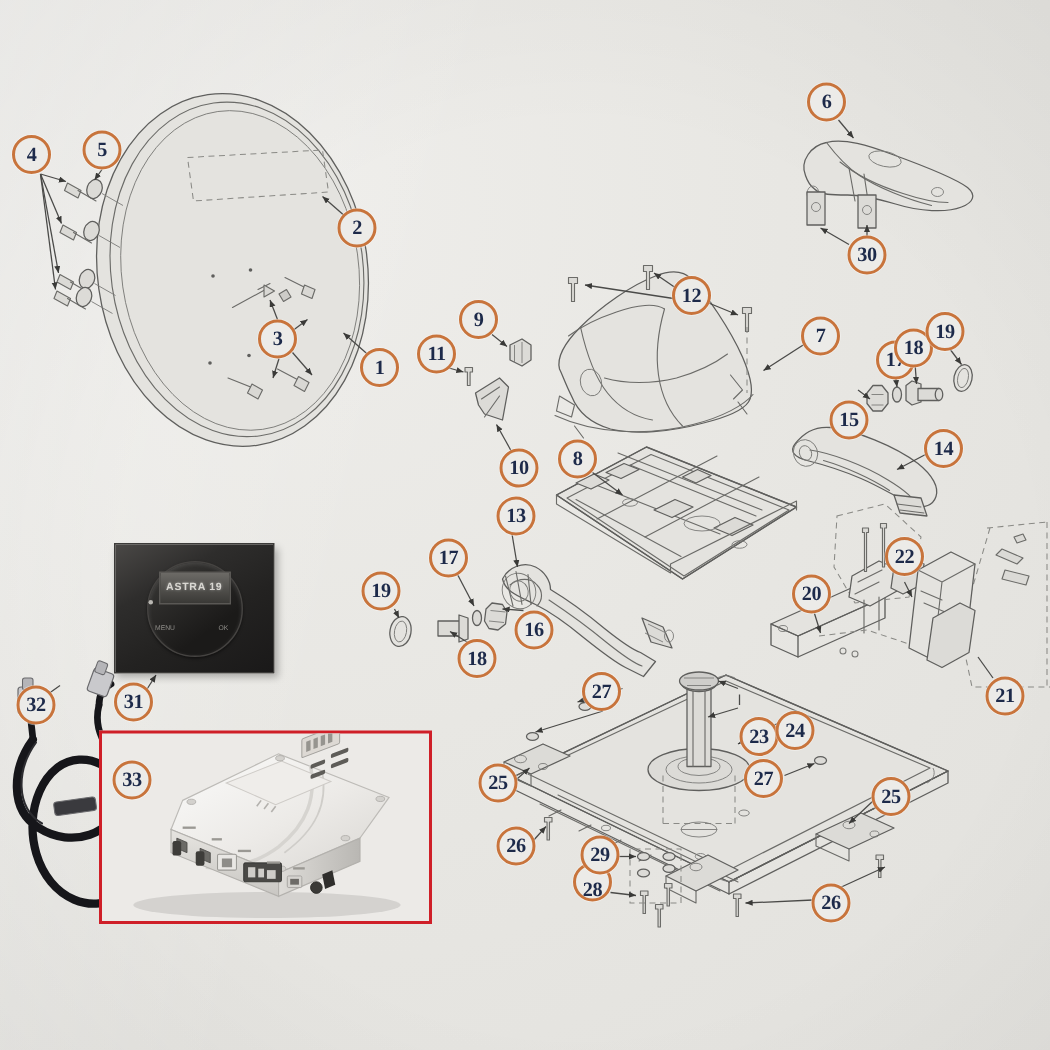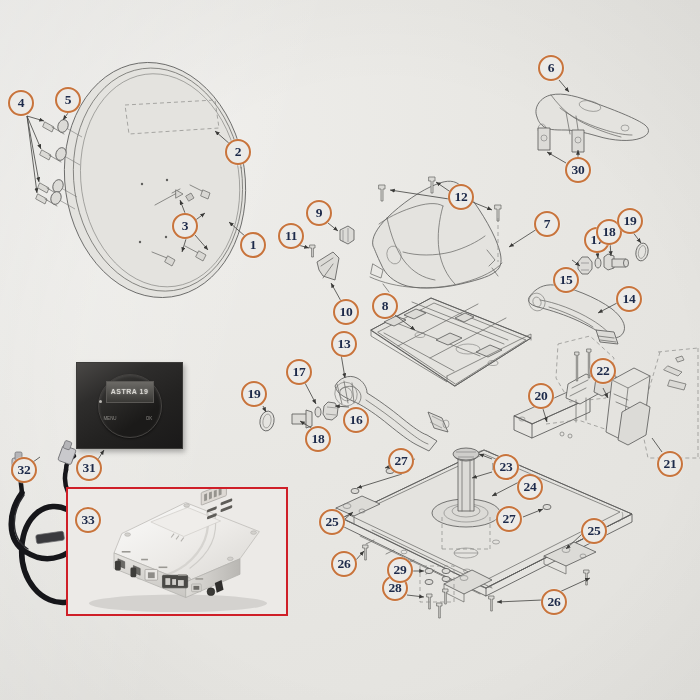--- a/index.html
+++ b/index.html
@@ -617,21 +617,21 @@
       </div>
       <div class="callout" style="left: 541px; top: 396px;">
         <span>20</span>
       </div>
       <div class="callout" style="left: 670px; top: 464px;">
         <span>21</span>
       </div>
       <div class="callout" style="left: 603px; top: 371px;">
         <span>22</span>
       </div>
-      <div class="callout" style="left: 506px; top: 467px;">
+      <div class="callout" style="left: 506px; top: 491px;">
         <span>23</span>
       </div>
       <div class="callout" style="left: 530px; top: 487px;">
         <span>24</span>
       </div>
       <div class="callout" style="left: 332px; top: 522px;">
         <span>25</span>
       </div>
       <div class="callout" style="left: 594px; top: 531px;">
         <span>25</span>
@@ -641,21 +641,21 @@
       </div>
       <div class="callout" style="left: 554px; top: 602px;">
         <span>26</span>
       </div>
       <div class="callout" style="left: 401px; top: 461px;">
         <span>27</span>
       </div>
       <div class="callout" style="left: 509px; top: 519px;">
         <span>27</span>
       </div>
-      <div class="callout" style="left: 395px; top: 588px;">
+      <div class="callout" style="left: 395px; top: 588px; align-items: flex-end;">
         <span>28</span>
       </div>
       <div class="callout" style="left: 400px; top: 570px;">
         <span>29</span>
       </div>
       <div class="callout" style="left: 578px; top: 170px;">
         <span>30</span>
       </div>
       <div class="callout" style="left: 89px; top: 468px;">
         <span>31</span>

